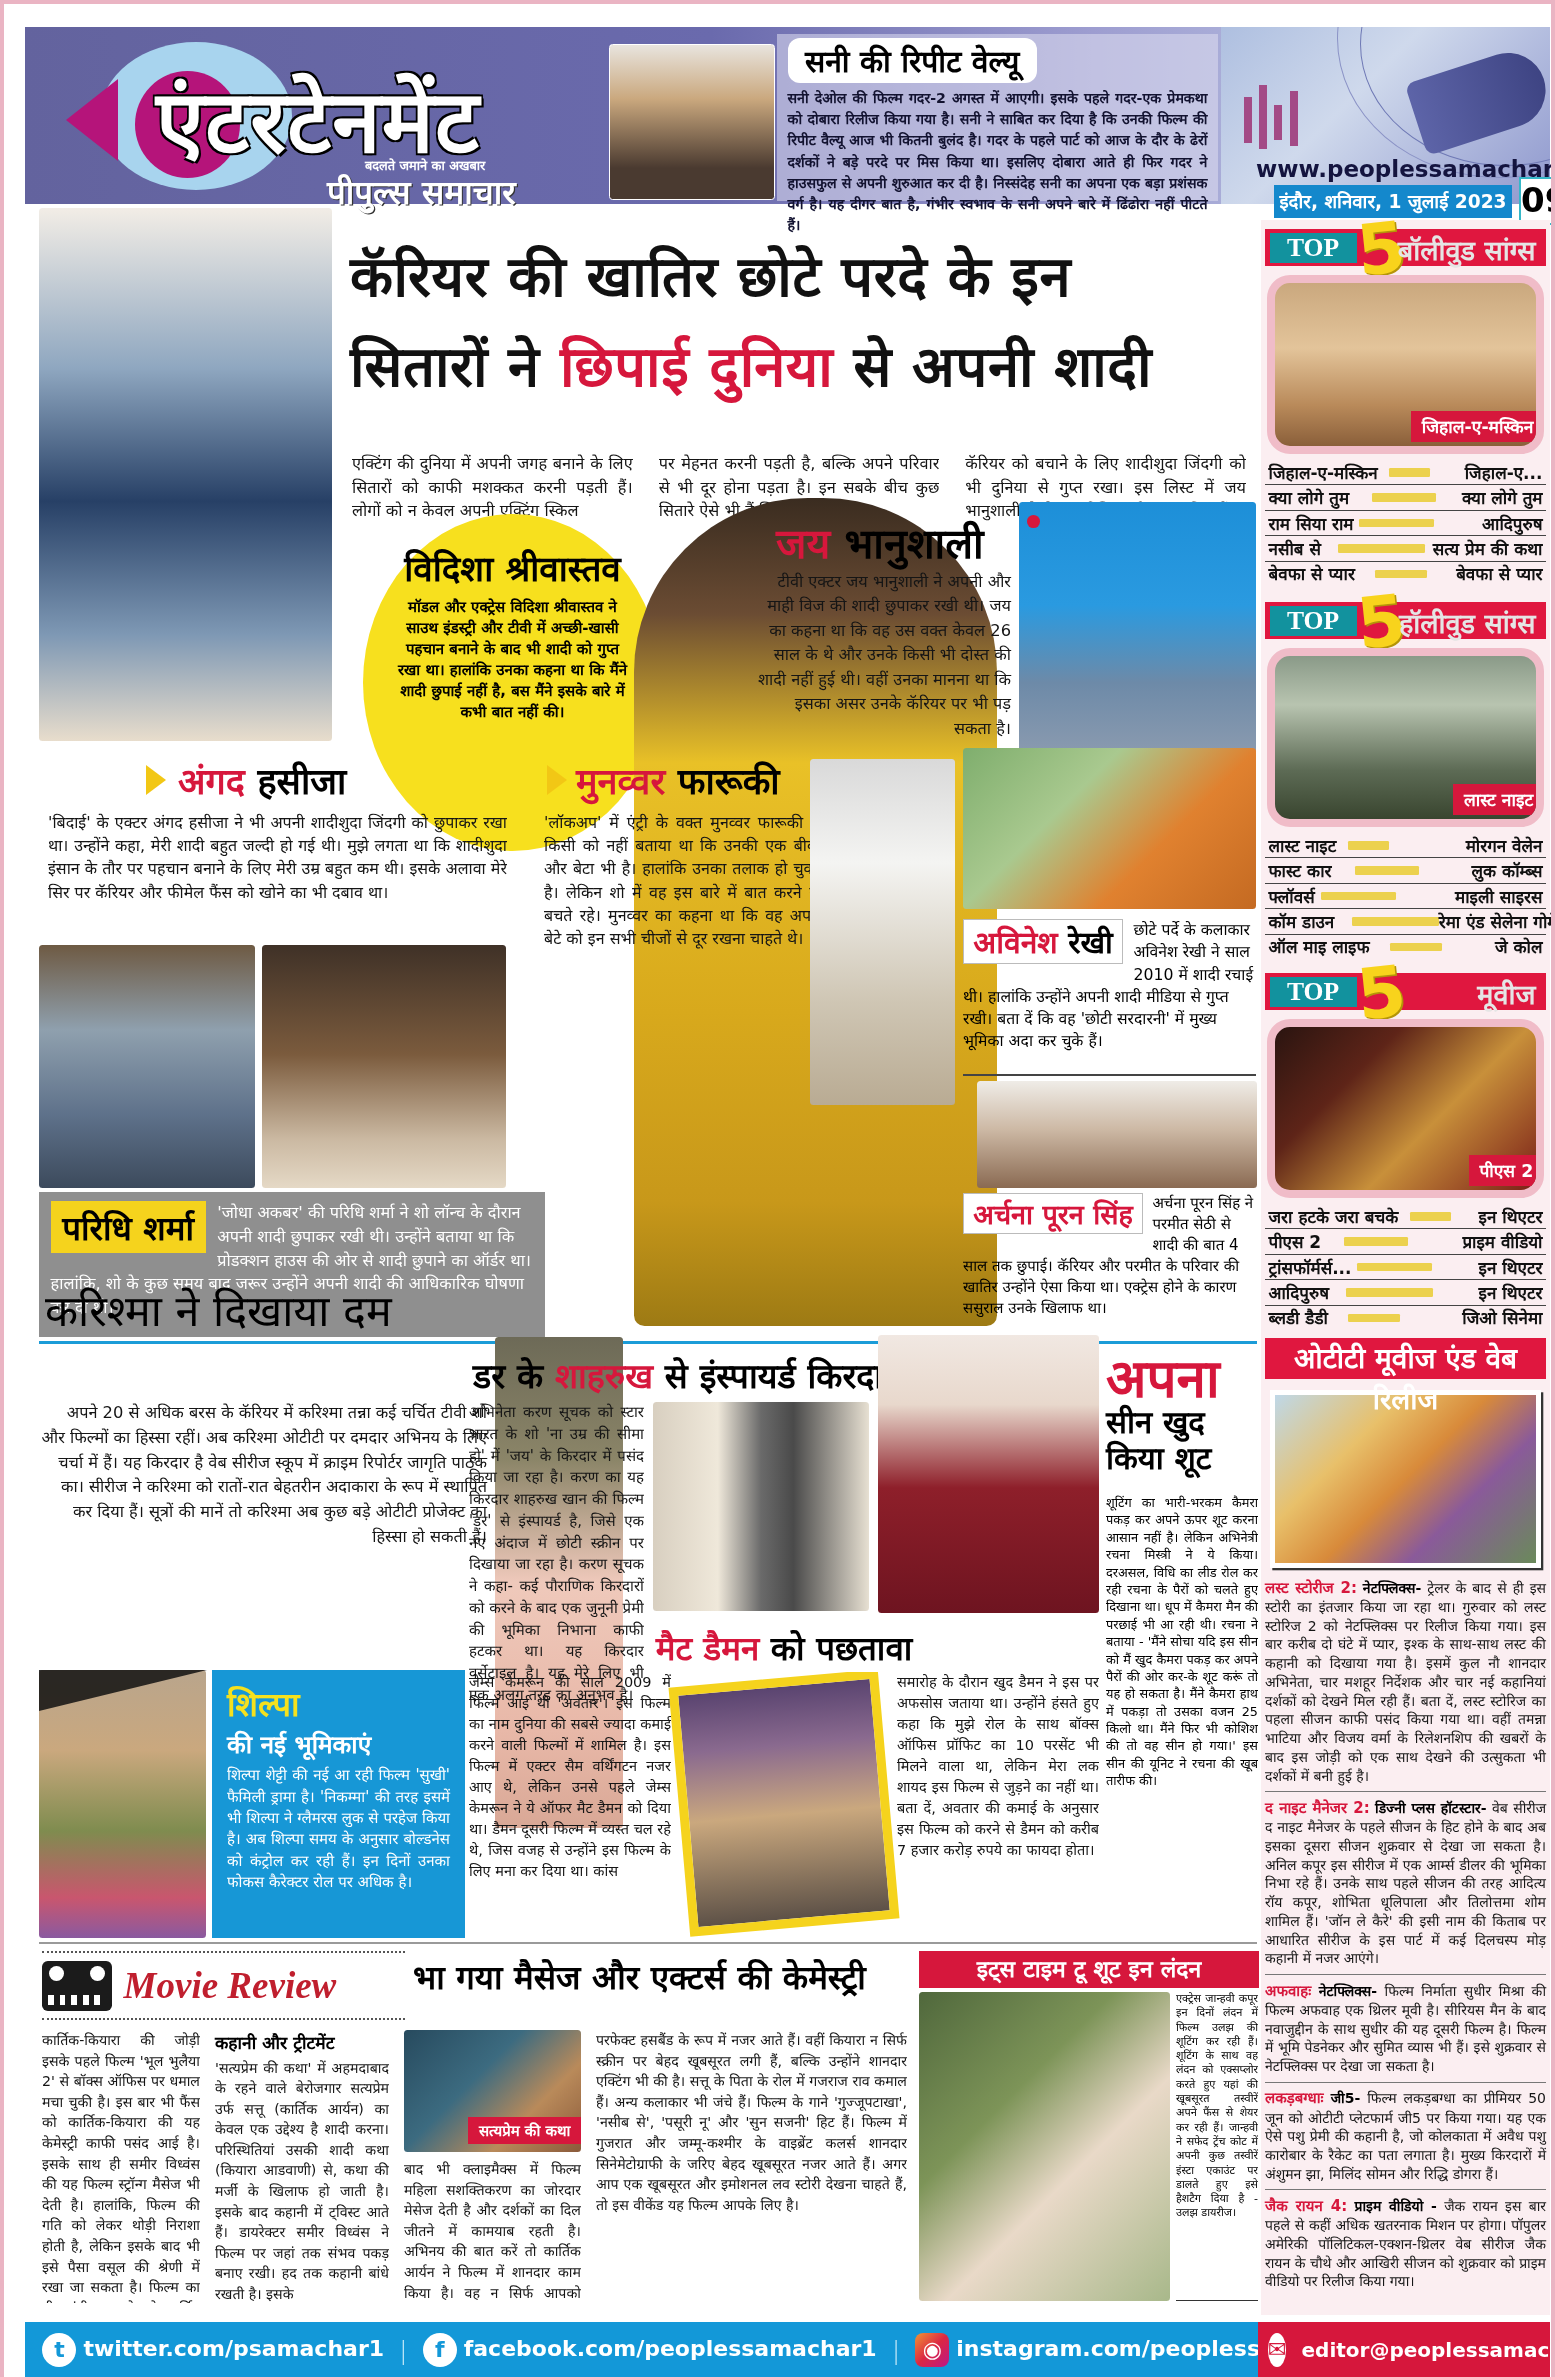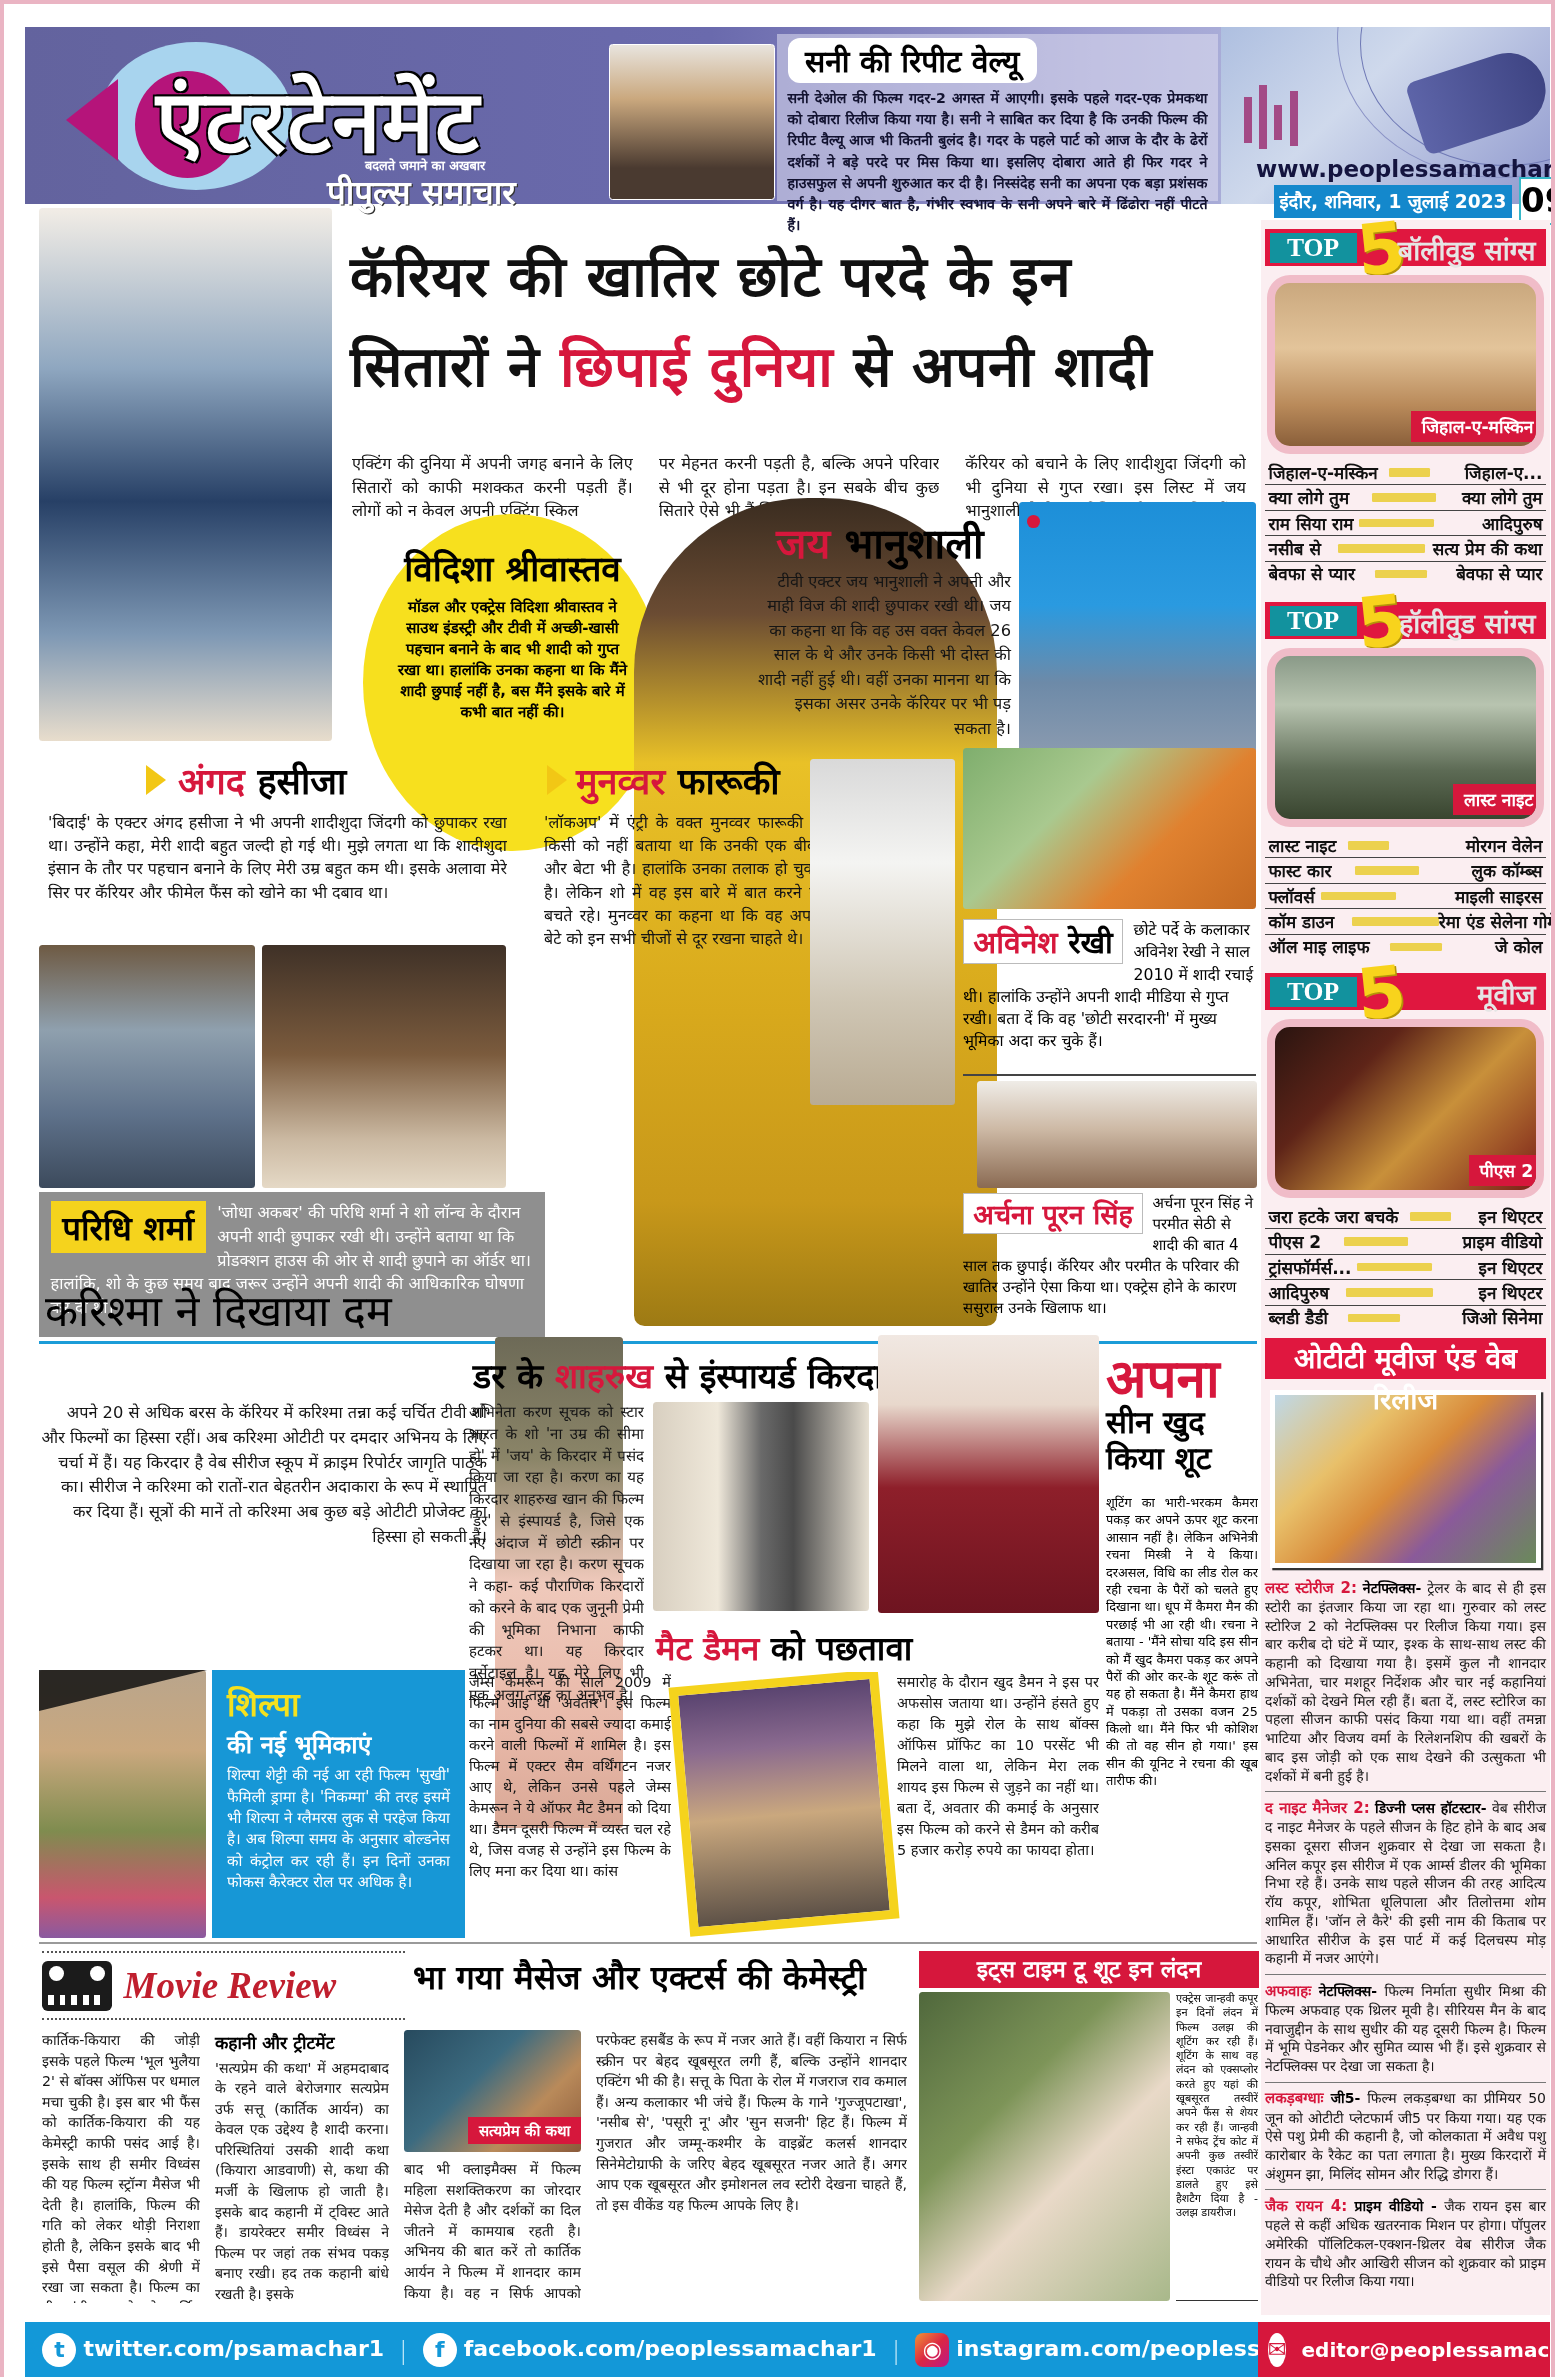--- a/index.html
+++ b/index.html
@@ -176,21 +176,21 @@
   <div class="ab" style="left:1102px;top:1336px;font-size:53px;font-weight:900;color:#d6173c;">अपना</div>
   <div class="ab" style="left:1102px;top:1401px;width:157px;font-size:31px;font-weight:900;line-height:1.15;">सीन खुद किया शूट</div>
   <div class="ab" style="left:1102px;top:1490px;width:152px;height:444px;font-size:12.8px;line-height:1.36;text-align:justify;overflow:hidden;">शूटिंग का भारी-भरकम कैमरा पकड़ कर अपने ऊपर शूट करना आसान नहीं है। लेकिन अभिनेत्री रचना मिस्त्री ने ये किया। दरअसल, विधि का लीड रोल कर रही रचना के पैरों को चलते हुए दिखाना था। धूप में कैमरा मैन की परछाई भी आ रही थी। रचना ने बताया - 'मैंने सोचा यदि इस सीन को मैं खुद कैमरा पकड़ कर अपने पैरों की ओर कर-के शूट करूं तो यह हो सकता है। मैंने कैमरा हाथ में पकड़ा तो उसका वजन 25 किलो था। मैंने फिर भी कोशिश की तो वह सीन हो गया।' इस सीन की यूनिट ने रचना की खूब तारीफ की।</div>
 
   <div class="ab" style="left:465px;top:1621px;width:630px;text-align:center;font-size:33px;font-weight:900;">
     <span class="red">मैट डैमन</span><span> को पछतावा</span>
   </div>
   <div class="ab" style="left:465px;top:1668px;width:630px;height:267px;display:flex;gap:8px;overflow:hidden;">
     <div class="txt" style="flex:1;font-size:14.5px;">जेम्स केमरून की साल 2009 में फिल्म आई थी 'अवतार'। इस फिल्म का नाम दुनिया की सबसे ज्यादा कमाई करने वाली फिल्मों में शामिल है। इस फिल्म में एक्टर सैम वर्थिंगटन नजर आए थे, लेकिन उनसे पहले जेम्स केमरून ने ये ऑफर मैट डैमन को दिया था। डैमन दूसरी फिल्म में व्यस्त चल रहे थे, जिस वजह से उन्होंने इस फिल्म के लिए मना कर दिया था। कांस</div>
     <div style="width:192px;height:232px;border:9.3px solid #f5d31d;transform:rotate(-5deg);background:linear-gradient(180deg,#5a4470 0%,#8a6a8f 25%,#caa87e 55%,#5d5147 100%);margin-top:5.8px;"></div>
-    <div class="txt" style="flex:1;font-size:14.5px;">समारोह के दौरान खुद डैमन ने इस पर अफसोस जताया था। उन्होंने हंसते हुए कहा कि मुझे रोल के साथ बॉक्स ऑफिस प्रॉफिट का 10 परसेंट भी मिलने वाला था, लेकिन मेरा लक शायद इस फिल्म से जुड़ने का नहीं था। बता दें, अवतार की कमाई के अनुसार इस फिल्म को करने से डैमन को करीब 5 हजार करोड़ रुपये का फायदा होता।</div>
+    <div class="txt" style="flex:1;font-size:14.5px;">समारोह के दौरान खुद डैमन ने इस पर अफसोस जताया था। उन्होंने हंसते हुए कहा कि मुझे रोल के साथ बॉक्स ऑफिस प्रॉफिट का 10 परसेंट भी मिलने वाला था, लेकिन मेरा लक शायद इस फिल्म से जुड़ने का नहीं था। बता दें, अवतार की कमाई के अनुसार इस फिल्म को करने से डैमन को करीब 7 हजार करोड़ रुपये का फायदा होता।</div>
   </div>
 
   <div class="ab greyRule" style="left:35px;top:1938px;width:1218px;height:1.7px;"></div>
 
   <div class="ab" style="left:38px;top:1947px;width:363px;height:69px;border-top:2.3px dotted #555;border-bottom:2.3px dotted #555;display:flex;align-items:center;gap:11.6px;padding:4.6px 0;">
     <div style="width:70px;height:50px;background:#1b1b1b;border-radius:5.8px;position:relative;">
       <div style="position:absolute;left:7px;top:5.8px;width:15px;height:15px;border-radius:50%;background:#fff;"></div>
       <div style="position:absolute;right:7px;top:5.8px;width:15px;height:15px;border-radius:50%;background:#fff;"></div>
       <div style="position:absolute;left:5.8px;bottom:5.8px;width:58px;height:9.3px;background:repeating-linear-gradient(90deg,#fff 0 5.8px,#1b1b1b 5.8px 11.6px);"></div>
     </div>

